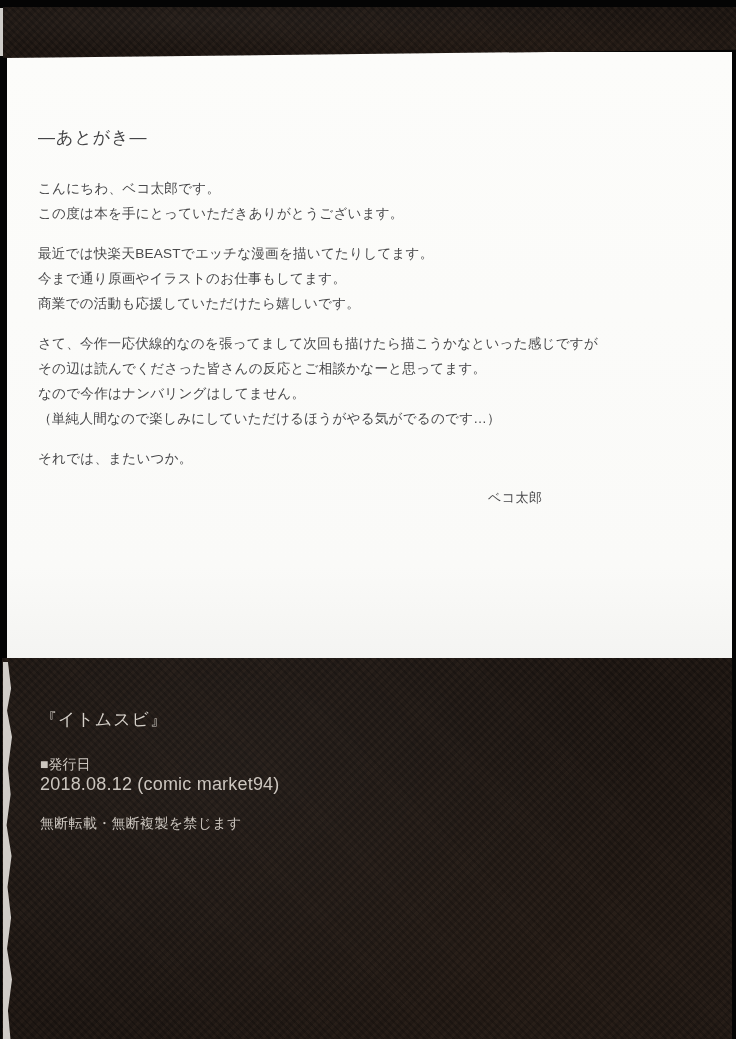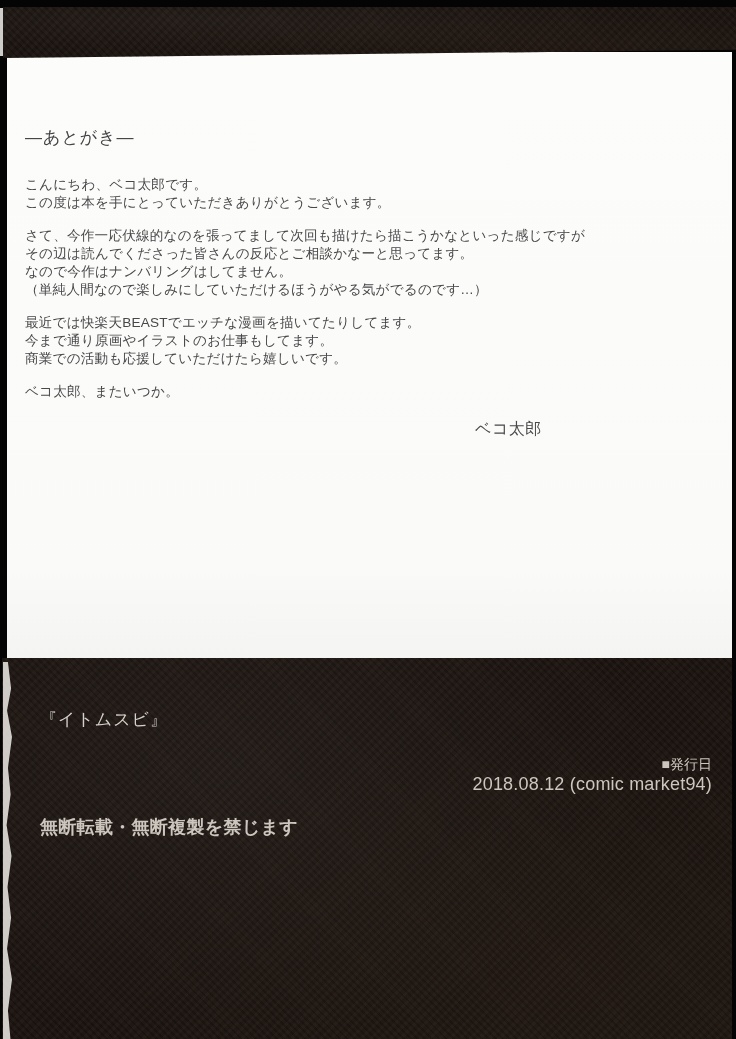--- a/index.html
+++ b/index.html
@@ -38,42 +38,42 @@
     background: #cfcdc9;
     z-index: 4;
   }
   .white-section {
     position: absolute;
     left: 7px; right: 4px;
     top: 52px; height: 606px;
     background: linear-gradient(180deg, #fcfcfa 0%, #fafaf8 85%, #f4f4f2 100%);
     z-index: 1;
     box-sizing: border-box;
-    padding: 74px 30px 0 18px;
+    padding: 74px 30px 0 31px;
     color: #48484a;
   }
   .afterword-heading {
     font-size: 17px;
     font-weight: 400;
     letter-spacing: 1px;
     margin: 0 0 27px 0;
     color: #414143;
   }
   .para {
     font-size: 13.6px;
-    line-height: 18px;
+    line-height: 25px;
     margin: 0 0 15px 0;
     white-space: pre-line;
     letter-spacing: 0.2px;
   }
   .closing {
     margin-bottom: 15px;
   }
   .signature {
-    font-size: 16px;
+    font-size: 13px;
     margin: 18px 0 0 0;
     padding-left: 450px;
     letter-spacing: 0.5px;
   }
   .dark-section {
     position: absolute;
     left: 2px; right: 4px;
     top: 658px; height: 447px;
     z-index: 2;
     box-sizing: border-box;
@@ -92,64 +92,62 @@
   }
   .book-title {
     font-size: 17px;
     font-weight: 400;
     margin: 0 0 24px 0;
     letter-spacing: 1px;
     color: #d6d1ca;
   }
   .col-block {
     margin: 0 0 16px 0;
-    text-align: right;
   }
   .col-heading {
     font-size: 14px;
     line-height: 19.5px;
   }
   .col-lines {
     font-size: 18px;
     line-height: 19.5px;
     white-space: pre-line;
     letter-spacing: 0.2px;
   }
   .notice {
     margin: 21px 0 0 0;
-    font-size: 18px;
+    font-size: 14px;
     letter-spacing: 0.3px;
-    font-weight: bold;
   }
 </style>
 </head>
 <body>
 
 <div class="scan">
 
   <div class="top-band darkpaper"></div>
   <div class="top-left-sliver"></div>
 
   <div class="white-section">
     <h1 class="afterword-heading">―あとがき―</h1>
 
     <p class="para">こんにちわ、ベコ太郎です。
 この度は本を手にとっていただきありがとうございます。</p>
 
 
+    <p class="para">最近では快楽天BEASTでエッチな漫画を描いてたりしてます。
+今まで通り原画やイラストのお仕事もしてます。
+商業での活動も応援していただけたら嬉しいです。</p>
+
     <p class="para">さて、今作一応伏線的なのを張ってまして次回も描けたら描こうかなといった感じですが
 その辺は読んでくださった皆さんの反応とご相談かなーと思ってます。
 なので今作はナンバリングはしてません。
 （単純人間なので楽しみにしていただけるほうがやる気がでるのです…）</p>
 
-    <p class="para">最近では快楽天BEASTでエッチな漫画を描いてたりしてます。
-今まで通り原画やイラストのお仕事もしてます。
-商業での活動も応援していただけたら嬉しいです。</p>
-
-    <p class="para closing">ベコ太郎、またいつか。</p>
+    <p class="para closing">それでは、またいつか。</p>
 
     <p class="signature">ベコ太郎</p>
   </div>
 
   <div class="dark-section darkpaper">
     <div class="binding-edge"></div>
 
     <h2 class="book-title">『イトムスビ』</h2>
 
     <div class="col-block">

